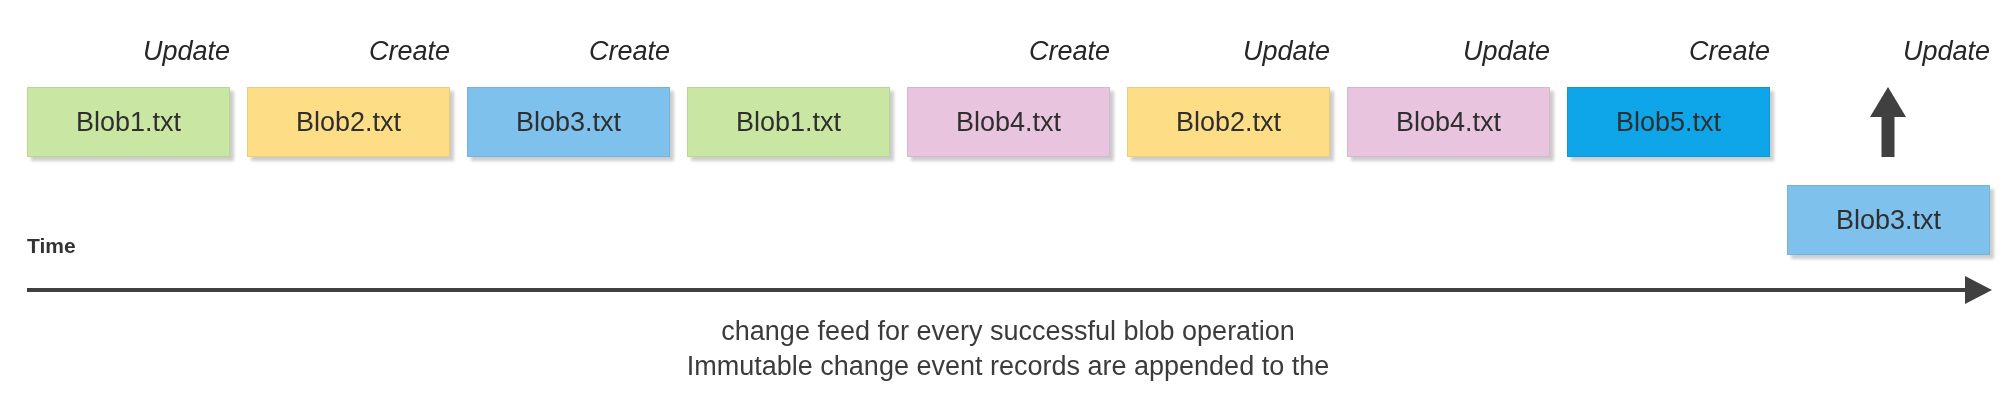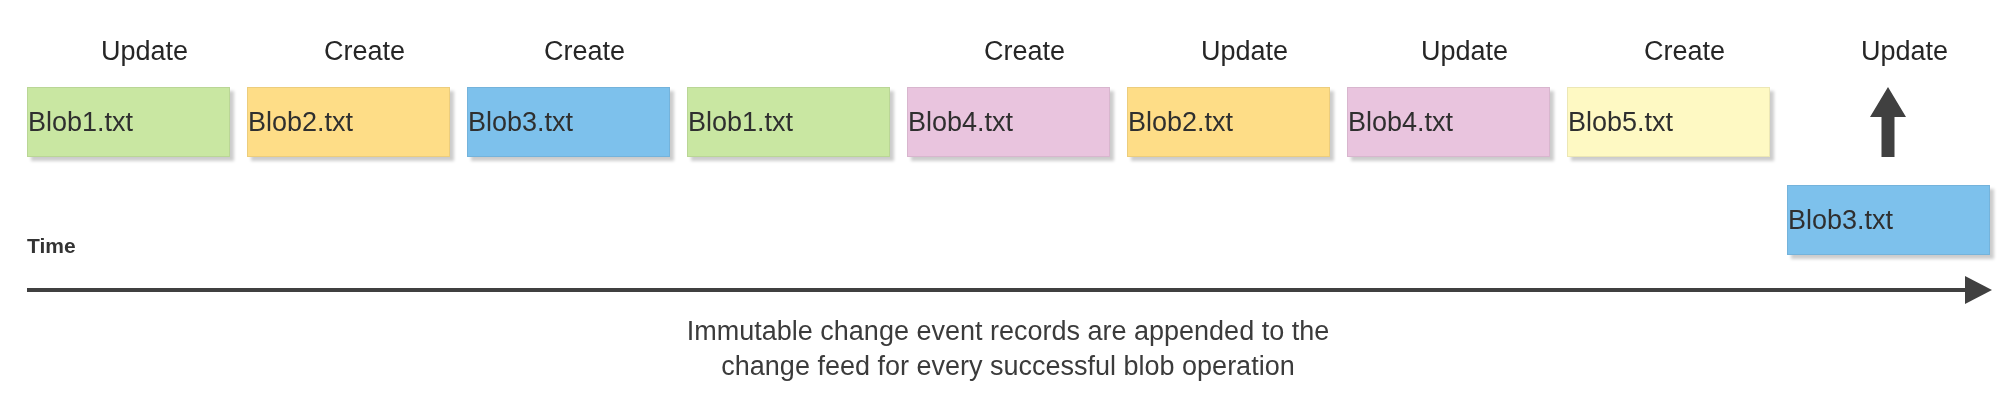--- a/index.html
+++ b/index.html
@@ -2,28 +2,28 @@
 <html><head>
 <meta charset="utf-8">
 <style>
   html,body{margin:0;padding:0;background:#ffffff;}
   body{
     width:2016px;height:401px;position:relative;overflow:hidden;
     font-family:"Liberation Sans", sans-serif;color:#2f2f2f;
   }
   .event-col{position:absolute;top:0;width:203px;height:260px;}
   .op-label{
-    position:absolute;top:36px;left:16px;width:100%;
-    text-align:center;font-size:27px;line-height:30px;color:#262626;
+    position:absolute;top:36px;left:0;width:100%;
+    text-align:right;font-size:27px;line-height:30px;color:#262626;font-style:italic;
   }
   .blob-box{
     position:absolute;top:87px;left:0;width:201px;height:68px;
     border:1px solid rgba(0,0,0,0.07);
     box-shadow:4px 4px 3px rgba(0,0,0,0.20);
-    text-align:left;line-height:68px;font-size:27px;color:#2f2f2f;
+    text-align:center;line-height:68px;font-size:27px;color:#2f2f2f;
   }
   .blob-box.dropped{top:185px;}
   .up-arrow{position:absolute;top:86px;left:81px;width:40px;height:71px;}
   .time-label{
     position:absolute;left:27px;top:234px;
     font-size:21px;font-weight:bold;color:#333333;
   }
   .time-line{
     position:absolute;left:27px;top:288px;width:1940px;height:4px;
     background:#404040;
@@ -72,33 +72,33 @@
     <div class="blob-box" style="background-color: rgb(254, 221, 135);">Blob2.txt</div>
   </div>
 
   <div class="event-col" style="left:1347px">
     <div class="op-label">Update</div>
     <div class="blob-box" style="background-color: rgb(233, 196, 222);">Blob4.txt</div>
   </div>
 
   <div class="event-col" style="left:1567px">
     <div class="op-label">Create</div>
-    <div class="blob-box" style="background-color: #fef9c3;">Blob5.txt</div>
+    <div class="blob-box" style="background-color: #0ea5e9;">Blob5.txt</div>
   </div>
 
   <div class="event-col" style="left:1787px">
     <div class="op-label">Update</div>
     <svg class="up-arrow" viewBox="0 0 40 71" xmlns="http://www.w3.org/2000/svg">
       <path d="M20 1 L38 31 L26.5 31 L26.5 71 L13.5 71 L13.5 31 L2 31 Z" fill="#404040"></path>
     </svg>
     <div class="blob-box dropped" style="background-color: rgb(125, 193, 236);">Blob3.txt</div>
   </div>
 
   <div class="time-label">Time</div>
   <div class="time-line"></div>
   <div class="time-arrowhead"></div>
 
   <div class="caption">
+    <div>change feed for every successful blob operation</div>
     <div>Immutable change event records are appended to the</div>
-    <div>change feed for every successful blob operation</div>
   </div>
 
 </div>
 
 </body></html>

